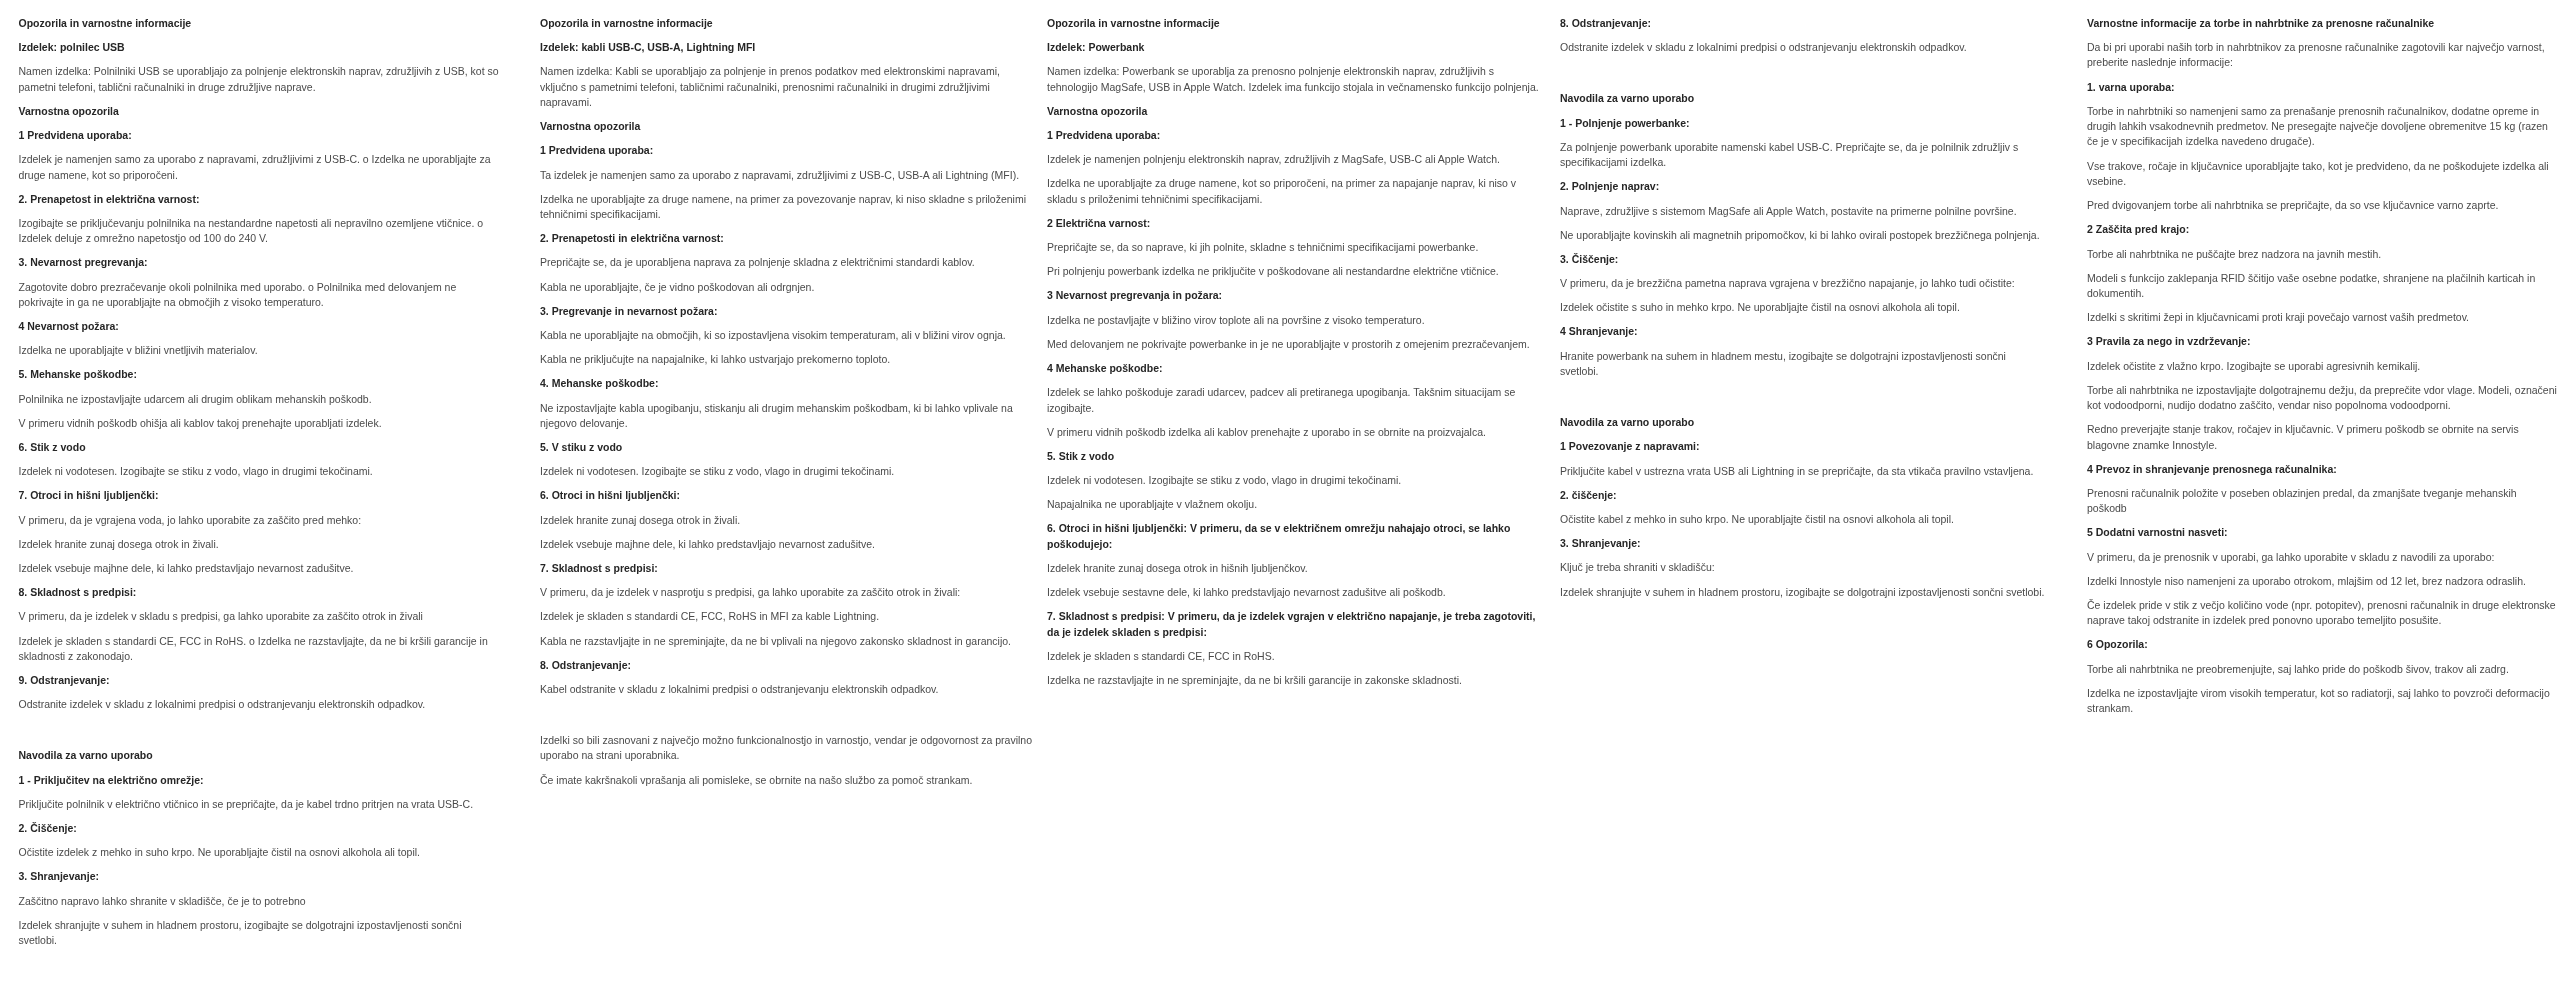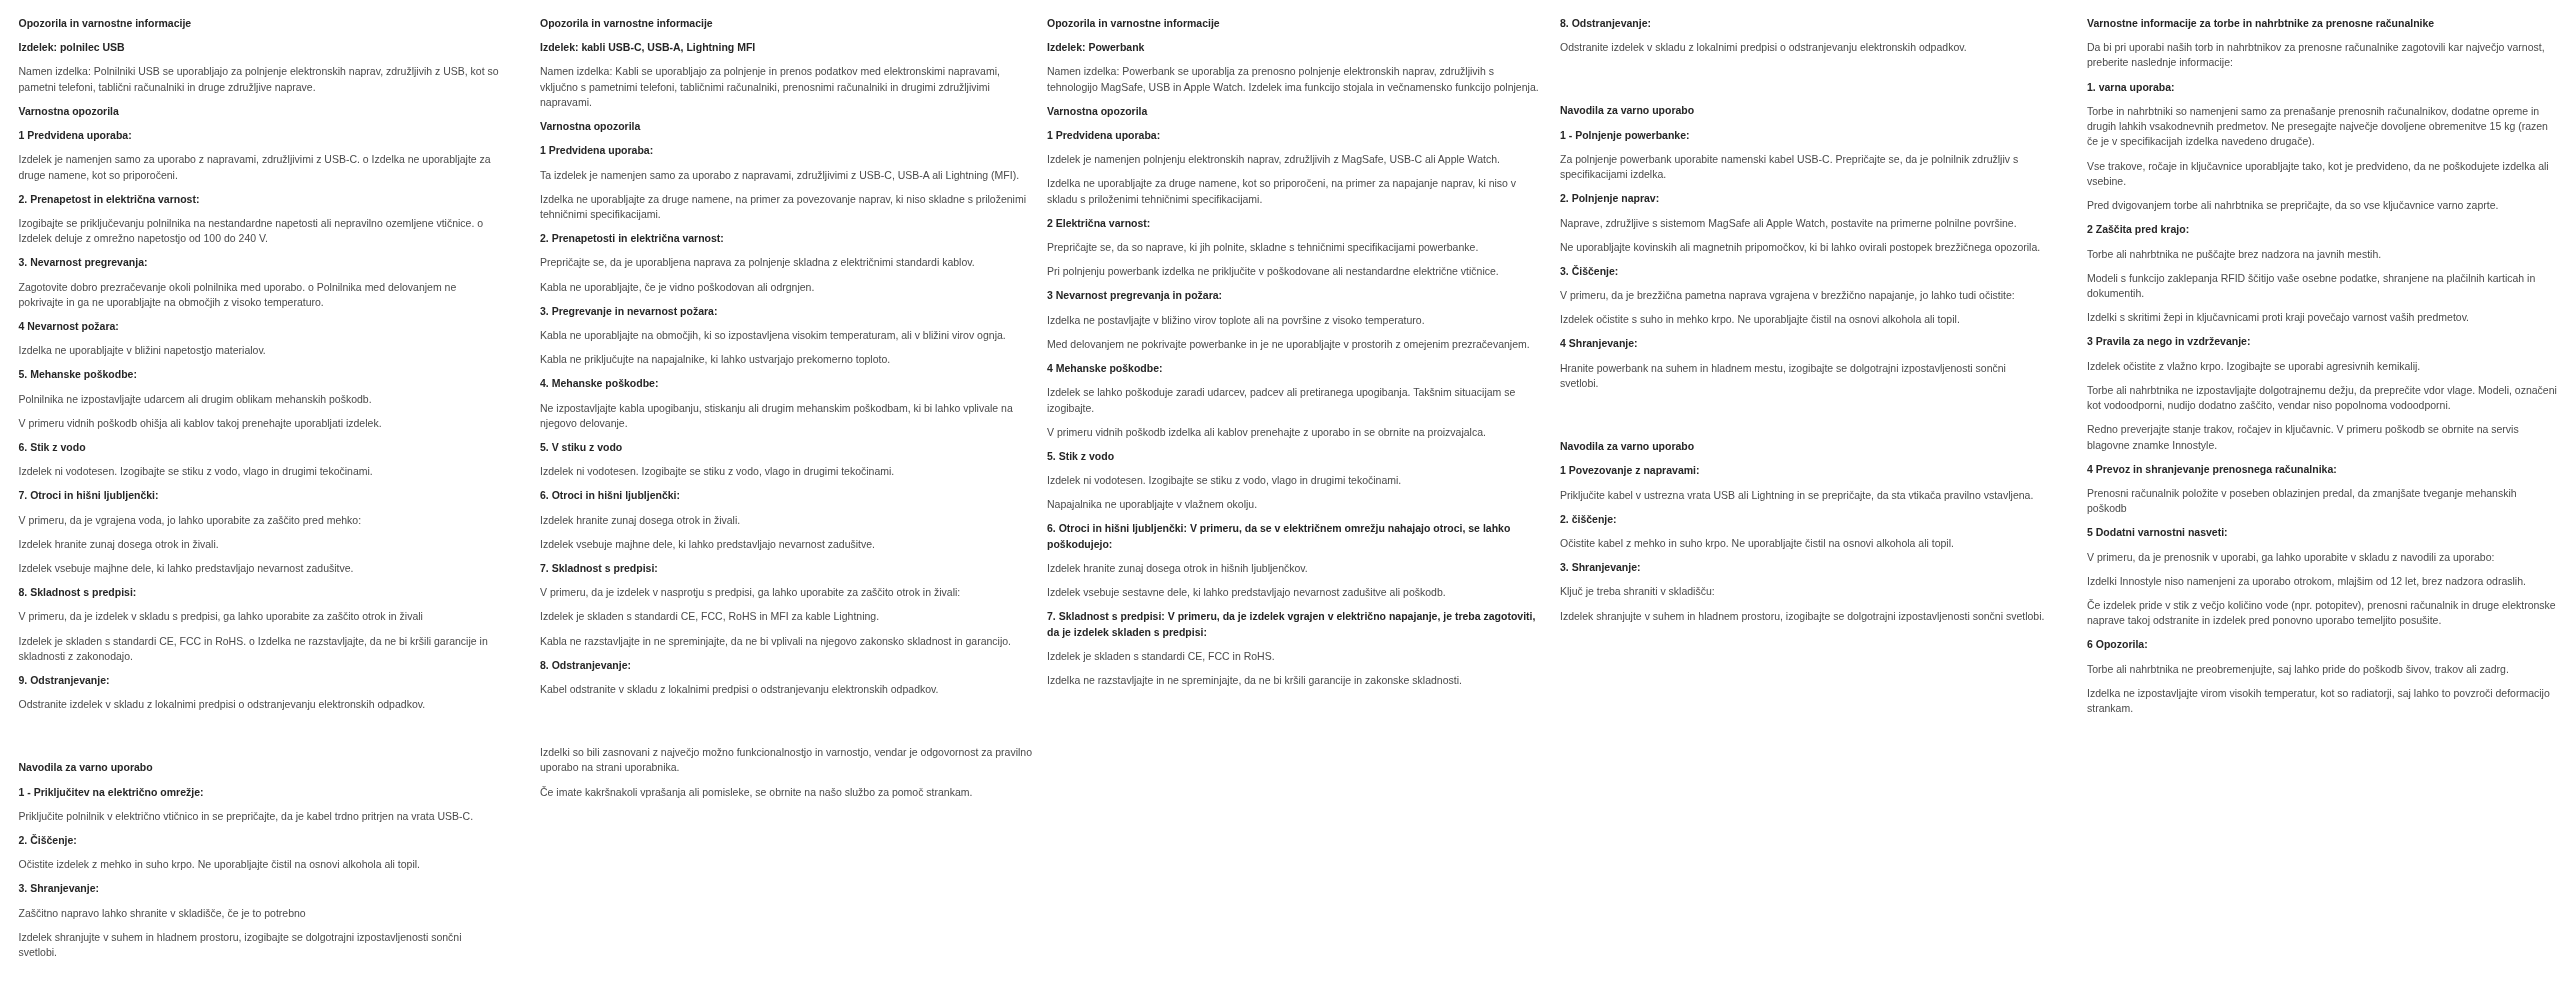--- a/index.html
+++ b/index.html
@@ -35,40 +35,40 @@
   }
   .block.h {
     font-weight: 700;
     color: #262626;
   }
   .block.p {
     font-weight: 400;
     color: #4a4a4a;
   }
   .block.gap {
-    margin-top: 48px;
+    margin-top: 36px;
   }
 </style>
 </head>
 <body>
 
 <div id="page">
   <div id="col-1" class="col">
       <div class="block h">Opozorila in varnostne informacije</div>
       <div class="block h">Izdelek: polnilec USB</div>
       <div class="block p">Namen izdelka: Polnilniki USB se uporabljajo za polnjenje elektronskih naprav, združljivih z USB, kot so pametni telefoni, tablični računalniki in druge združljive naprave.</div>
       <div class="block h">Varnostna opozorila</div>
       <div class="block h">1 Predvidena uporaba:</div>
       <div class="block p">Izdelek je namenjen samo za uporabo z napravami, združljivimi z USB-C. o Izdelka ne uporabljajte za druge namene, kot so priporočeni.</div>
       <div class="block h">2. Prenapetost in električna varnost:</div>
       <div class="block p">Izogibajte se priključevanju polnilnika na nestandardne napetosti ali nepravilno ozemljene vtičnice. o Izdelek deluje z omrežno napetostjo od 100 do 240 V.</div>
       <div class="block h">3. Nevarnost pregrevanja:</div>
       <div class="block p">Zagotovite dobro prezračevanje okoli polnilnika med uporabo. o Polnilnika med delovanjem ne pokrivajte in ga ne uporabljajte na območjih z visoko temperaturo.</div>
       <div class="block h">4 Nevarnost požara:</div>
-      <div class="block p">Izdelka ne uporabljajte v bližini napetostjo materialov.</div>
+      <div class="block p">Izdelka ne uporabljajte v bližini vnetljivih materialov.</div>
       <div class="block h">5. Mehanske poškodbe:</div>
       <div class="block p">Polnilnika ne izpostavljajte udarcem ali drugim oblikam mehanskih poškodb.</div>
       <div class="block p">V primeru vidnih poškodb ohišja ali kablov takoj prenehajte uporabljati izdelek.</div>
       <div class="block h">6. Stik z vodo</div>
       <div class="block p">Izdelek ni vodotesen. Izogibajte se stiku z vodo, vlago in drugimi tekočinami.</div>
       <div class="block h">7. Otroci in hišni ljubljenčki:</div>
       <div class="block p">V primeru, da je vgrajena voda, jo lahko uporabite za zaščito pred mehko:</div>
       <div class="block p">Izdelek hranite zunaj dosega otrok in živali.</div>
       <div class="block p">Izdelek vsebuje majhne dele, ki lahko predstavljajo nevarnost zadušitve.</div>
       <div class="block h">8. Skladnost s predpisi:</div>
@@ -143,21 +143,21 @@
       <div class="block p">Izdelka ne razstavljajte in ne spreminjajte, da ne bi kršili garancije in zakonske skladnosti.</div>
     </div>
   <div id="col-4" class="col">
       <div class="block h">8. Odstranjevanje:</div>
       <div class="block p">Odstranite izdelek v skladu z lokalnimi predpisi o odstranjevanju elektronskih odpadkov.</div>
       <div class="block h gap">Navodila za varno uporabo</div>
       <div class="block h">1 - Polnjenje powerbanke:</div>
       <div class="block p">Za polnjenje powerbank uporabite namenski kabel USB-C. Prepričajte se, da je polnilnik združljiv s specifikacijami izdelka.</div>
       <div class="block h">2. Polnjenje naprav:</div>
       <div class="block p">Naprave, združljive s sistemom MagSafe ali Apple Watch, postavite na primerne polnilne površine.</div>
-      <div class="block p">Ne uporabljajte kovinskih ali magnetnih pripomočkov, ki bi lahko ovirali postopek brezžičnega opozorila.</div>
+      <div class="block p">Ne uporabljajte kovinskih ali magnetnih pripomočkov, ki bi lahko ovirali postopek brezžičnega polnjenja.</div>
       <div class="block h">3. Čiščenje:</div>
       <div class="block p">V primeru, da je brezžična pametna naprava vgrajena v brezžično napajanje, jo lahko tudi očistite:</div>
       <div class="block p">Izdelek očistite s suho in mehko krpo. Ne uporabljajte čistil na osnovi alkohola ali topil.</div>
       <div class="block h">4 Shranjevanje:</div>
       <div class="block p">Hranite powerbank na suhem in hladnem mestu, izogibajte se dolgotrajni izpostavljenosti sončni svetlobi.</div>
       <div class="block h gap">Navodila za varno uporabo</div>
       <div class="block h">1 Povezovanje z napravami:</div>
       <div class="block p">Priključite kabel v ustrezna vrata USB ali Lightning in se prepričajte, da sta vtikača pravilno vstavljena.</div>
       <div class="block h">2. čiščenje:</div>
       <div class="block p">Očistite kabel z mehko in suho krpo. Ne uporabljajte čistil na osnovi alkohola ali topil.</div>

